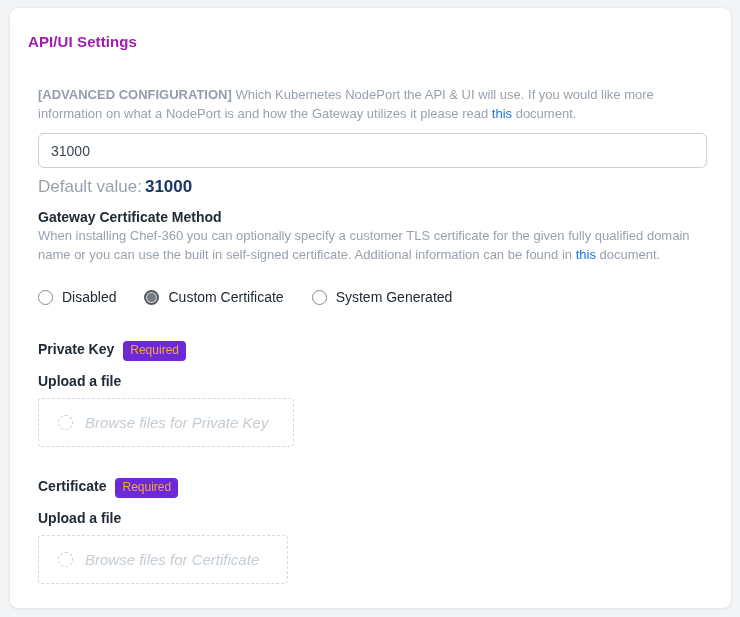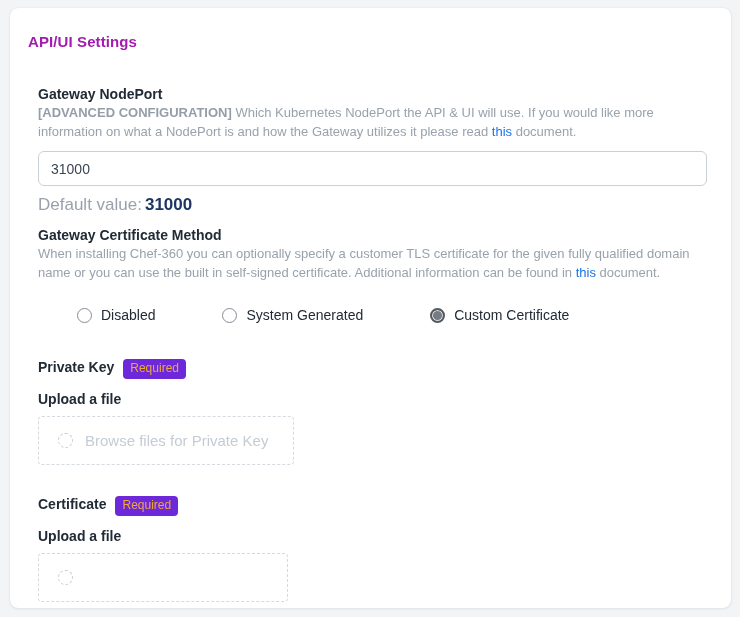--- a/index.html
+++ b/index.html
@@ -71,21 +71,20 @@
     margin-top: 25px;
     display: flex;
     align-items: center;
     gap: 28px;
   }
   .radio-option {
     display: flex;
     align-items: center;
     gap: 9px;
     cursor: pointer;
-    margin-left: 39px;
   }
   .radio-circle {
     width: 15px; height: 15px;
     border: 1.5px solid #868d96;
     border-radius: 50%;
     background: #fff;
     flex: 0 0 auto;
   }
   .radio-option.selected .radio-circle {
     border: 2px solid #53595f;
@@ -115,62 +114,62 @@
     margin-top: 9px;
     height: 49px;
     border: 1.5px dashed #d4dae0;
     border-radius: 4px;
     display: flex;
     align-items: center;
     padding-left: 19px;
     gap: 12px;
     cursor: pointer;
     background: #fff;
+    font-style: italic;
   }
   .browse-box.private-key { width: 256px; }
   .browse-box.certificate { width: 250px; }
   .dashed-circle-icon {
     width: 15px; height: 15px;
     border: 1.6px dashed #c4ccd4;
     border-radius: 50%;
     flex: 0 0 auto;
   }
   .browse-text { font-size: 15px; color: #c4ccd4; }
 </style>
 </head>
 <body>
 
 <div class="card">
   <h1 class="card-title">API/UI Settings</h1>
 
   <div class="content">
 
     <section>
-      <div class="field-label">Gateway NodePort</div>
       <p class="desc"><strong>[ADVANCED CONFIGURATION]</strong><span> Which Kubernetes NodePort the API &amp; UI will use. If you would like more information on what a NodePort is and how the Gateway utilizes it please read </span><a class="doc-link">this</a><span> document.</span></p>
       <input class="text-input" type="text" value="31000" style="">
       <p class="default-value"><span>Default value:</span><strong>31000</strong></p>
     </section>
 
     <section class="section-cert-method">
       <div class="field-label">Gateway Certificate Method</div>
       <p class="desc"><span>When installing Chef-360 you can optionally specify a customer TLS certificate for the given fully qualified domain name or you can use the built in self-signed certificate. Additional information can be found in </span><a class="doc-link">this</a><span> document.</span></p>
 
       <div class="radio-row">
         <div class="radio-option">
           <span class="radio-circle"></span>
           <span class="radio-label">Disabled</span>
         </div>
+        <div class="radio-option selected">
+          <span class="radio-circle"></span>
+          <span class="radio-label">Custom Certificate</span>
+        </div>
         <div class="radio-option">
           <span class="radio-circle"></span>
           <span class="radio-label">System Generated</span>
-        </div>
-        <div class="radio-option selected">
-          <span class="radio-circle"></span>
-          <span class="radio-label">Custom Certificate</span>
         </div>
       </div>
     </section>
 
     <section class="upload-section">
       <div class="label-row">
         <span class="field-label">Private Key</span>
         <span class="required-badge">Required</span>
       </div>
       <div class="upload-file-label">Upload a file</div>
@@ -181,17 +180,18 @@
     </section>
 
     <section class="upload-section second">
       <div class="label-row">
         <span class="field-label">Certificate</span>
         <span class="required-badge">Required</span>
       </div>
       <div class="upload-file-label">Upload a file</div>
       <div class="browse-box certificate">
         <span class="dashed-circle-icon"></span>
+        <span class="browse-text">Browse files for Certificate</span>
       </div>
     </section>
 
   </div>
 </div>
 
 </body></html>

